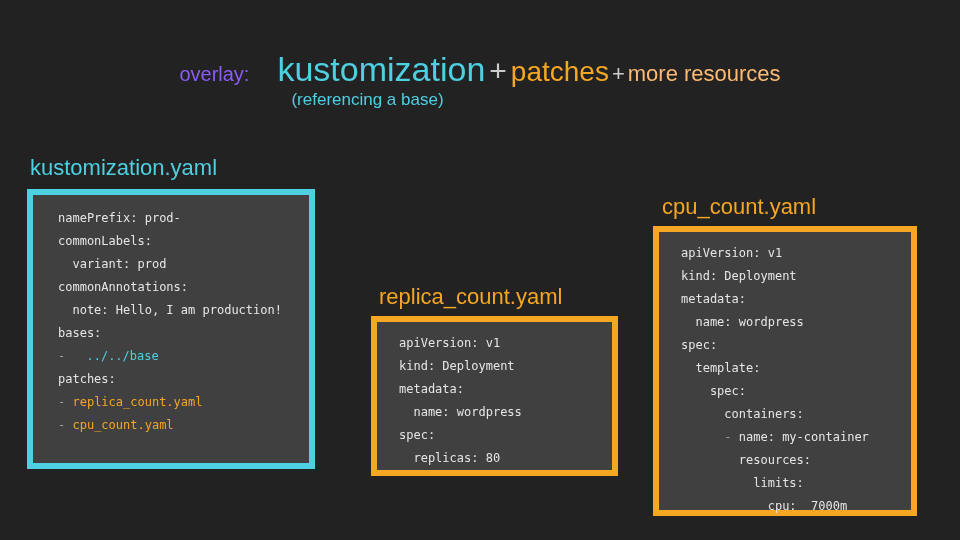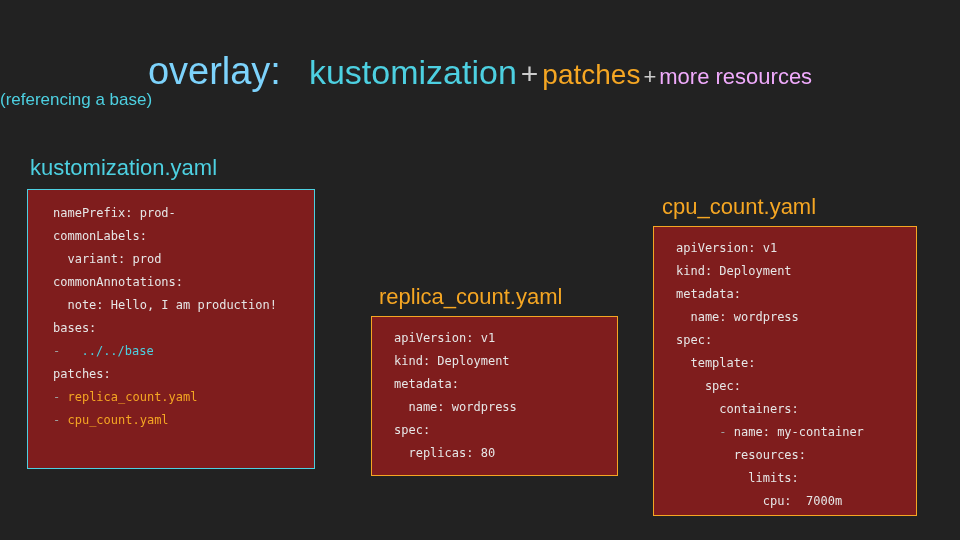--- a/index.html
+++ b/index.html
@@ -21,22 +21,22 @@
   #slide-title {
     position: absolute;
     left: 0;
     top: 52px;
     width: 960px;
     text-align: center;
     white-space: nowrap;
     line-height: 1;
   }
   .t-overlay {
-    font-size: 38px;
-    color: #7dd3fc;
+    font-size: 20px;
+    color: #8b5cf6;
     letter-spacing: 0px;
   }
   .t-gap { display: inline-block; width: 16px; }
   .t-kustomization {
     font-size: 34px;
     color: #4dd0e1;
     margin-left: 12px;
   }
   .t-plus {
     font-size: 30px;
@@ -47,45 +47,45 @@
     font-size: 28px;
     color: #f5a623;
   }
   .t-plus-small {
     font-size: 22px;
     color: #cccccc;
     padding: 0 3px;
   }
   .t-more {
     font-size: 22px;
-    color: #f0abfc;
+    color: #fdba74;
   }
 
   #slide-subtitle {
     position: absolute;
     left: 0;
     top: 90px;
     width: 735px;
-    text-align: left;
+    text-align: center;
     font-size: 17px;
     color: #4dd0e1;
     white-space: nowrap;
   }
 
   
   .card-label {
     position: absolute;
     font-size: 22px;
     white-space: nowrap;
     line-height: 1;
   }
   .yaml-box {
     position: absolute;
-    background: #7f1d1d;
-    border: 1px solid #fca5a5;
+    background: #404040;
+    border: 6px solid #fca5a5;
   }
   .yaml-code {
     font-family: "DejaVu Sans Mono", "Liberation Mono", monospace;
     font-size: 12px;
     line-height: 23px;
     color: #e6e6e6;
     white-space: pre;
   }
   .yaml-code .ln { display: block; }
   .dash { color: #9e9e9e; }

